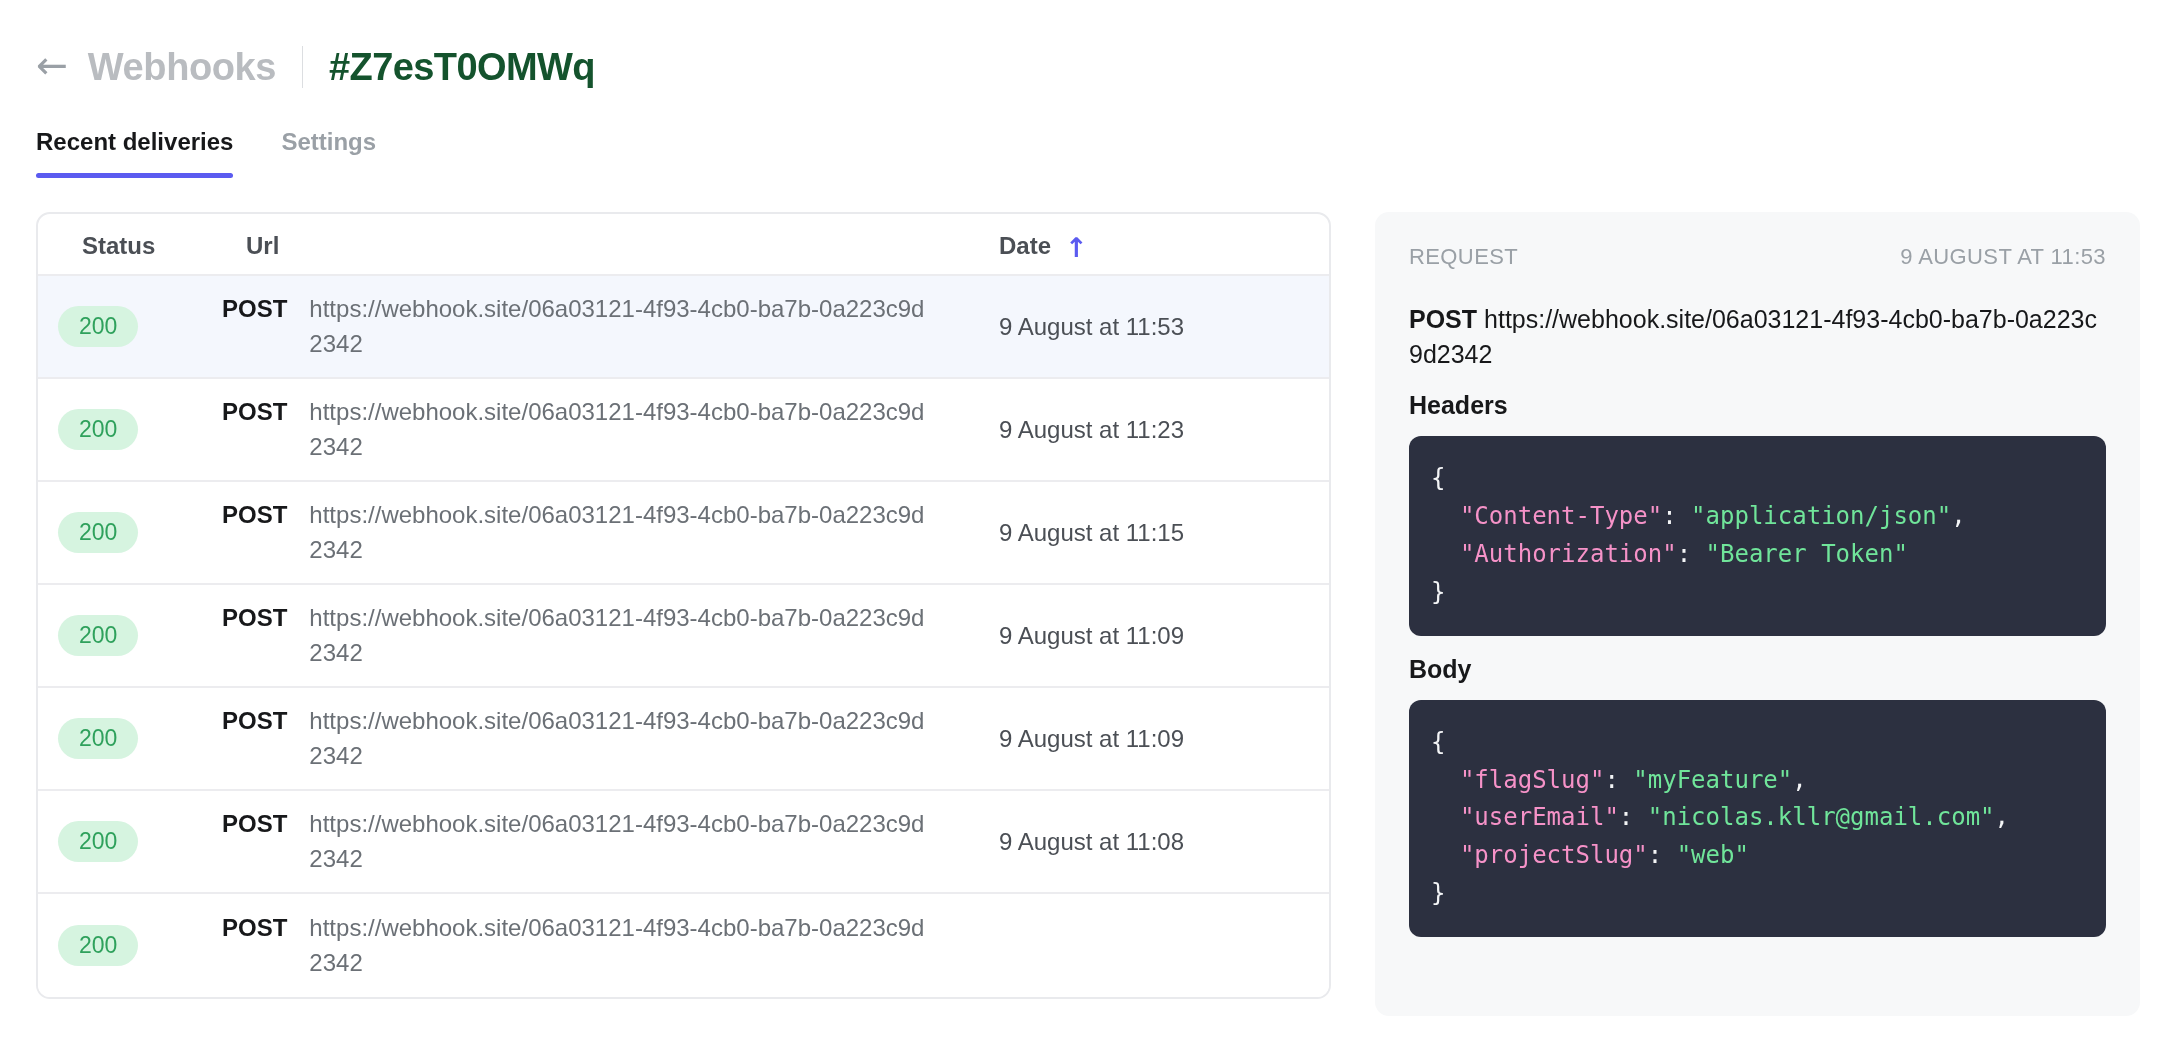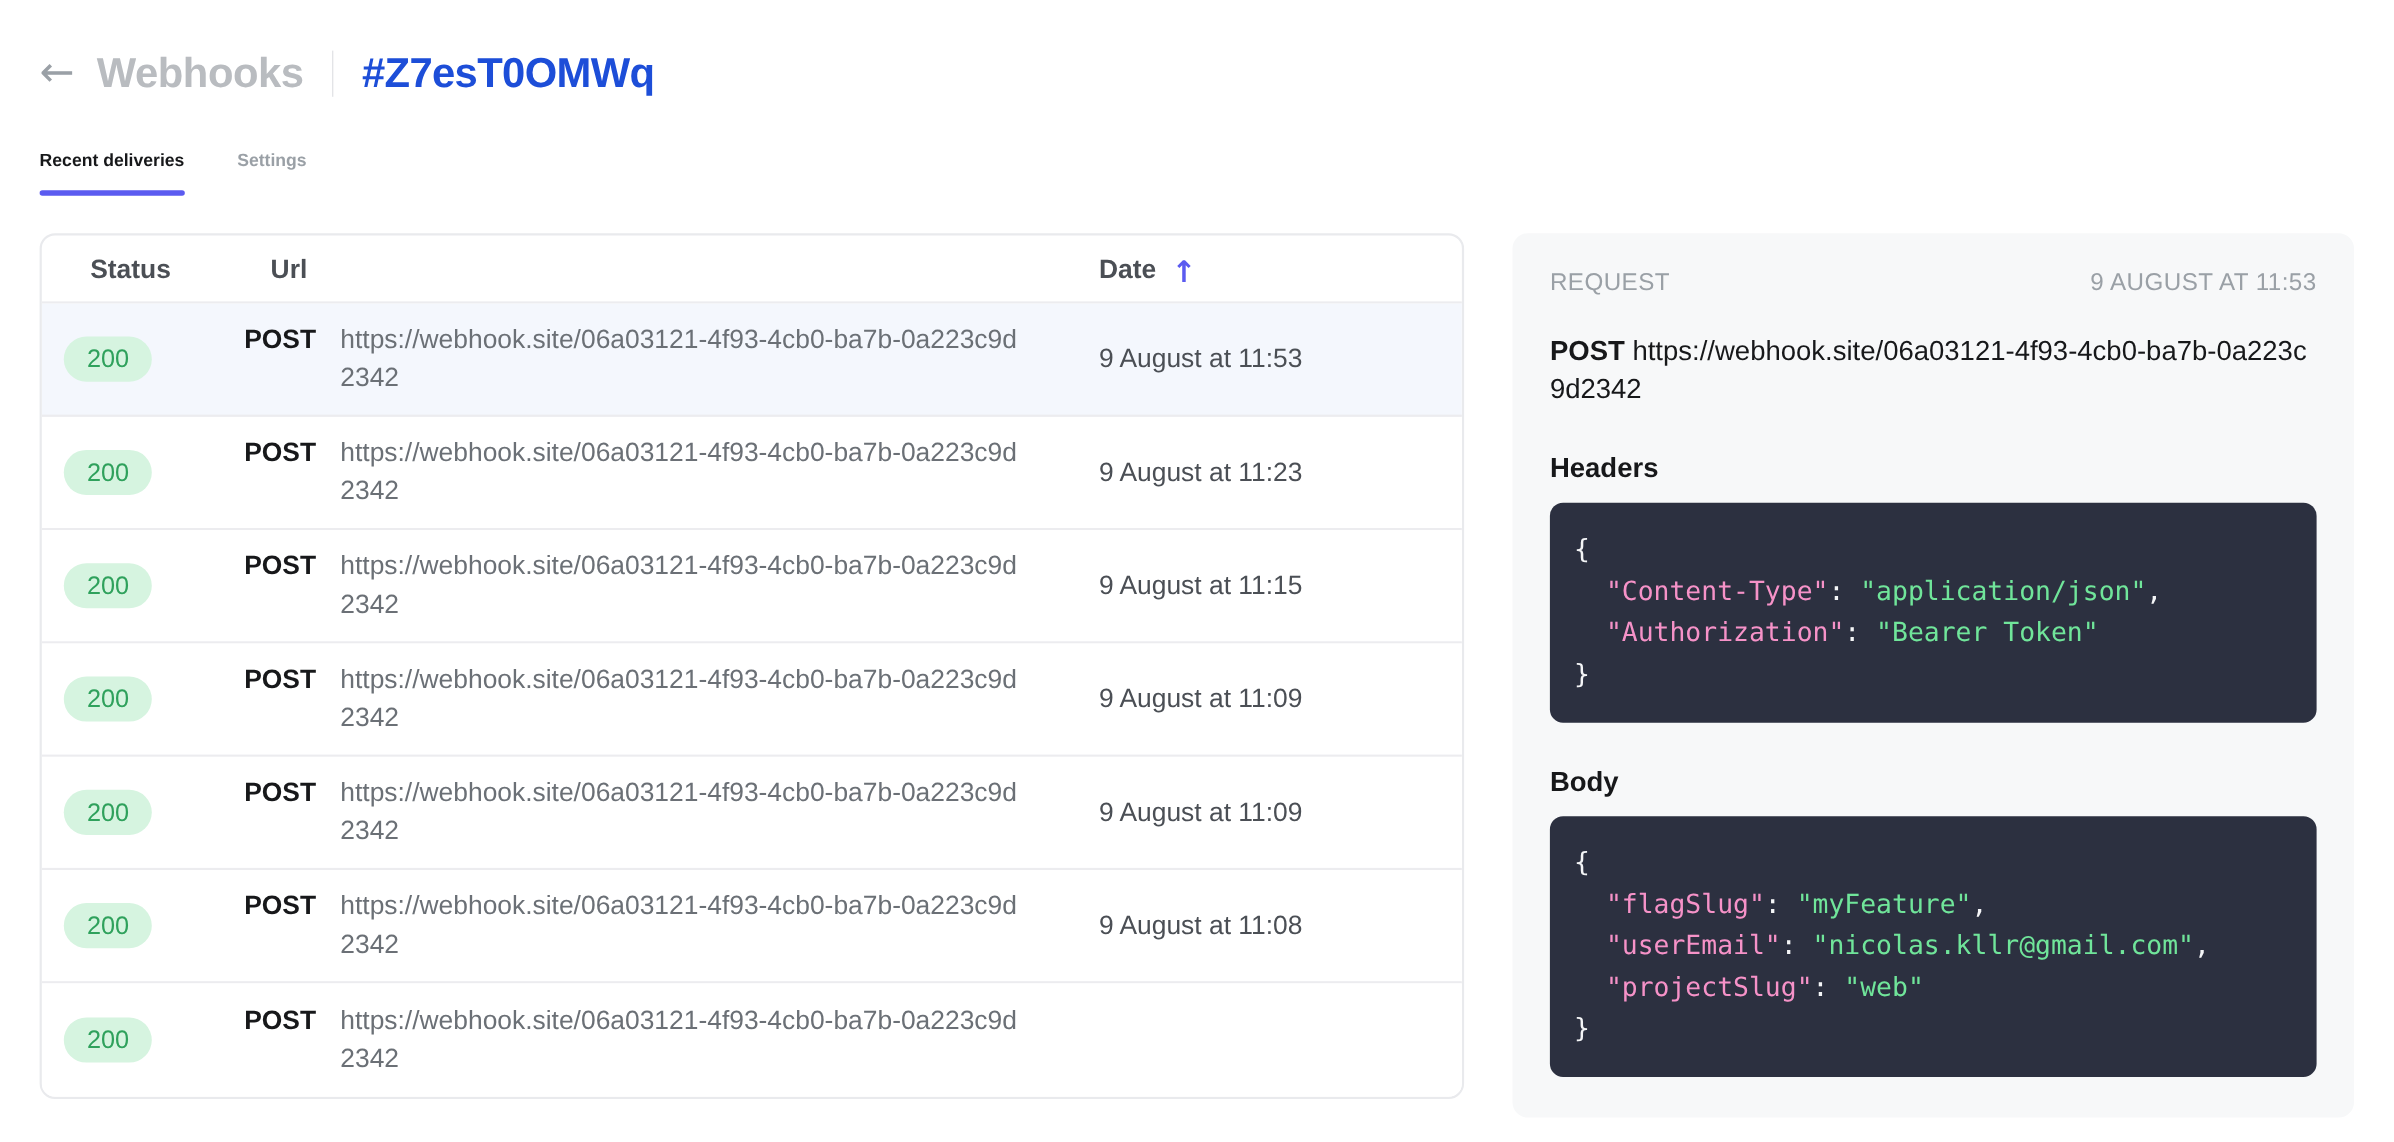--- a/index.html
+++ b/index.html
@@ -49,39 +49,39 @@
   .breadcrumb-sep {
     width: 1px;
     height: 42px;
     background: #dcdee1;
     margin: 0 26px;
     flex: none;
   }
   .page-title {
     font-size: 38px;
     font-weight: 700;
-    color: #1d4ed8;
+    color: #14532d;
     letter-spacing: -0.6px;
     white-space: nowrap;
   }
 
   
   .tabs-wrap {
     position: relative;
     margin-top: 30px;
     padding-left: 36px;
   }
   .tabs {
     display: flex;
     align-items: flex-end;
     gap: 48px;
     height: 52px;
   }
   .tab {
-    font-size: 16px;
+    font-size: 24px;
     font-weight: 700;
     color: #9aa0a6;
     padding-bottom: 22px;
     cursor: pointer;
     white-space: nowrap;
     position: relative;
   }
   .tab.active { color: #17181a; }
   .tab.active::after {
     content: "";
@@ -229,21 +229,21 @@
     margin-top: 32px;
     font-size: 25px;
     color: #17181a;
     line-height: 1.4;
     word-break: break-all;
   }
   .detail-url-line .m { font-weight: 700; }
   .detail-url-line .u { font-weight: 400; }
 
   .section-title {
-    margin-top: 40px;
+    margin-top: 19px;
     font-size: 25px;
     font-weight: 700;
     color: #17181a;
   }
 
   .code-block {
     margin-top: 16px;
     background: #2c3040;
     border-radius: 12px;
     padding: 24px 22px;

